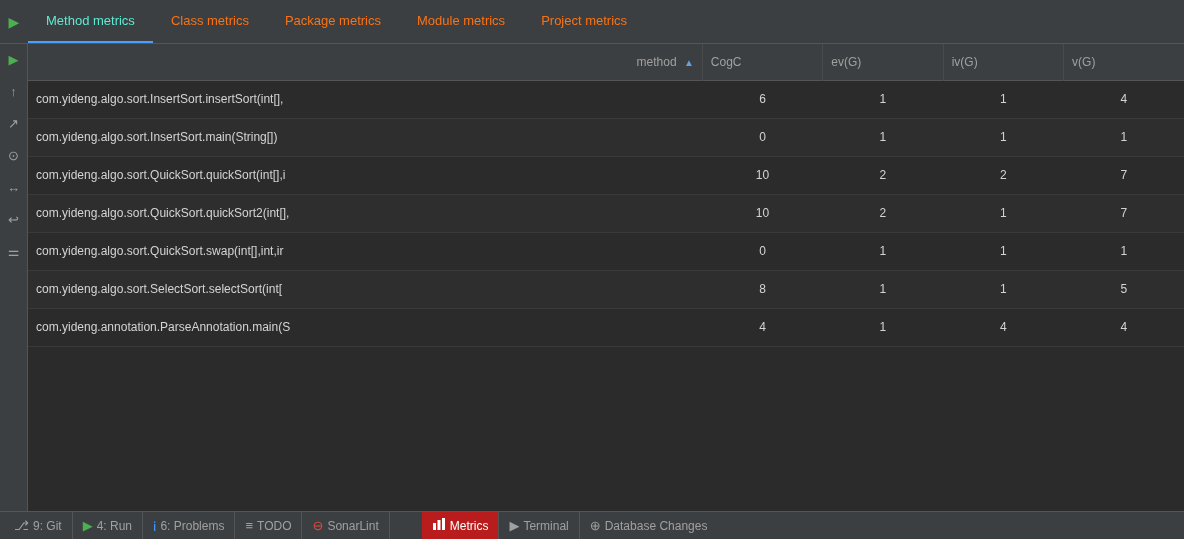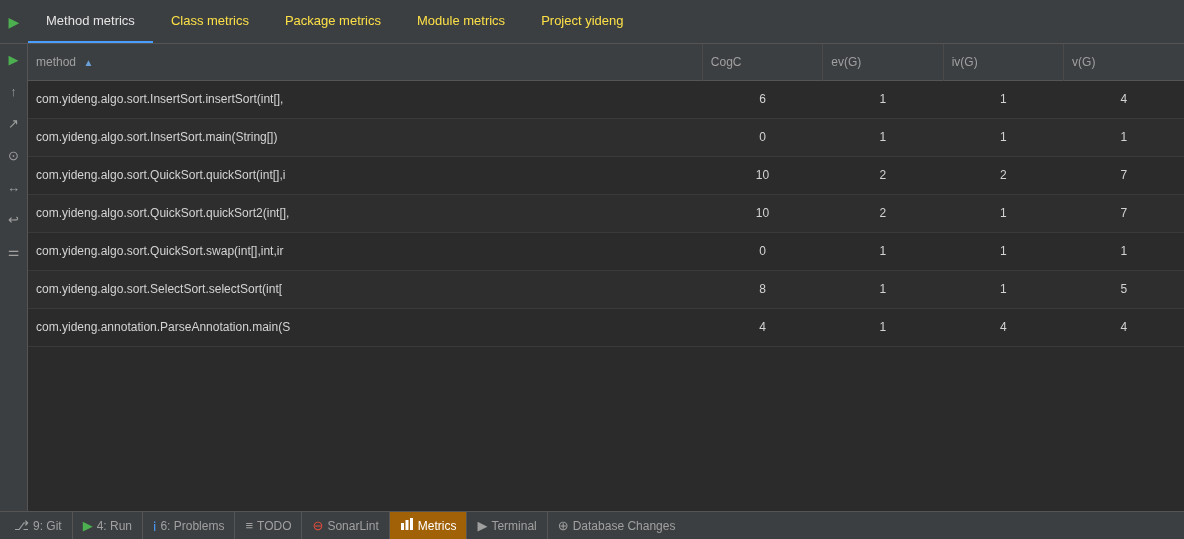--- a/index.html
+++ b/index.html
@@ -29,28 +29,28 @@
       width: 28px;
       color: #4caf50;
       font-size: 14px;
       flex-shrink: 0;
     }
     .tab {
       display: flex;
       align-items: center;
       padding: 0 18px;
       cursor: pointer;
-      color: #fde047;
+      color: #f97316;
       font-size: 13px;
       white-space: nowrap;
       border-bottom: 2px solid transparent;
       height: 100%;
     }
     .tab.active {
-      color: #e5e5e5;
+      color: #5eead4;
       border-bottom: 2px solid #4a9eff;
     }
     .left-toolbar {
       width: 28px;
       background: #3c3f41;
       display: flex;
       flex-direction: column;
       align-items: center;
       padding-top: 4px;
       gap: 10px;
@@ -77,21 +77,21 @@
       width: 100%;
       border-collapse: collapse;
       table-layout: fixed;
     }
     thead tr {
       background: #3c3f41;
       border-bottom: 1px solid #555;
       height: 36px;
     }
     thead th {
-      text-align: left;
+      text-align: right;
       padding: 0 8px;
       color: #a0a0a0;
       font-weight: normal;
       font-size: 12px;
       border-right: 1px solid #4a4a4a;
       white-space: nowrap;
       overflow: hidden;
     }
     thead th:last-child { border-right: none; }
     thead th.col-method {
@@ -149,22 +149,23 @@
       align-items: center;
       gap: 4px;
       padding: 0 10px;
       height: 100%;
       cursor: pointer;
       white-space: nowrap;
       border-right: 1px solid #555;
     }
     .status-item:last-child { border-right: none; }
     .status-item.active {
-      background: #a16207;
+      background: #b91c1c;
       color: #fff;
+      margin-left: 32px;
     }
     .status-item.active .status-icon { color: #fff; }
     .status-icon {
       font-size: 13px;
     }
     .status-icon.green { color: #4caf50; }
     .status-icon.blue { color: #4a9eff; }
     .status-icon.red { color: #e74c3c; }
 
     .page-wrapper {
@@ -195,21 +196,21 @@
     <div class="tab">
       <span>Class metrics</span>
     </div>
     <div class="tab">
       <span>Package metrics</span>
     </div>
     <div class="tab">
       <span>Module metrics</span>
     </div>
     <div class="tab">
-      <span>Project yideng</span>
+      <span>Project metrics</span>
     </div>
   </div>
 
   <div class="content-area">
 
     <div class="left-toolbar">
       <div class="toolbar-icon" style="color:#4caf50;">▶</div>
       <div class="toolbar-icon">↑</div>
       <div class="toolbar-icon">↗</div>
       <div class="toolbar-icon">⊙</div>

